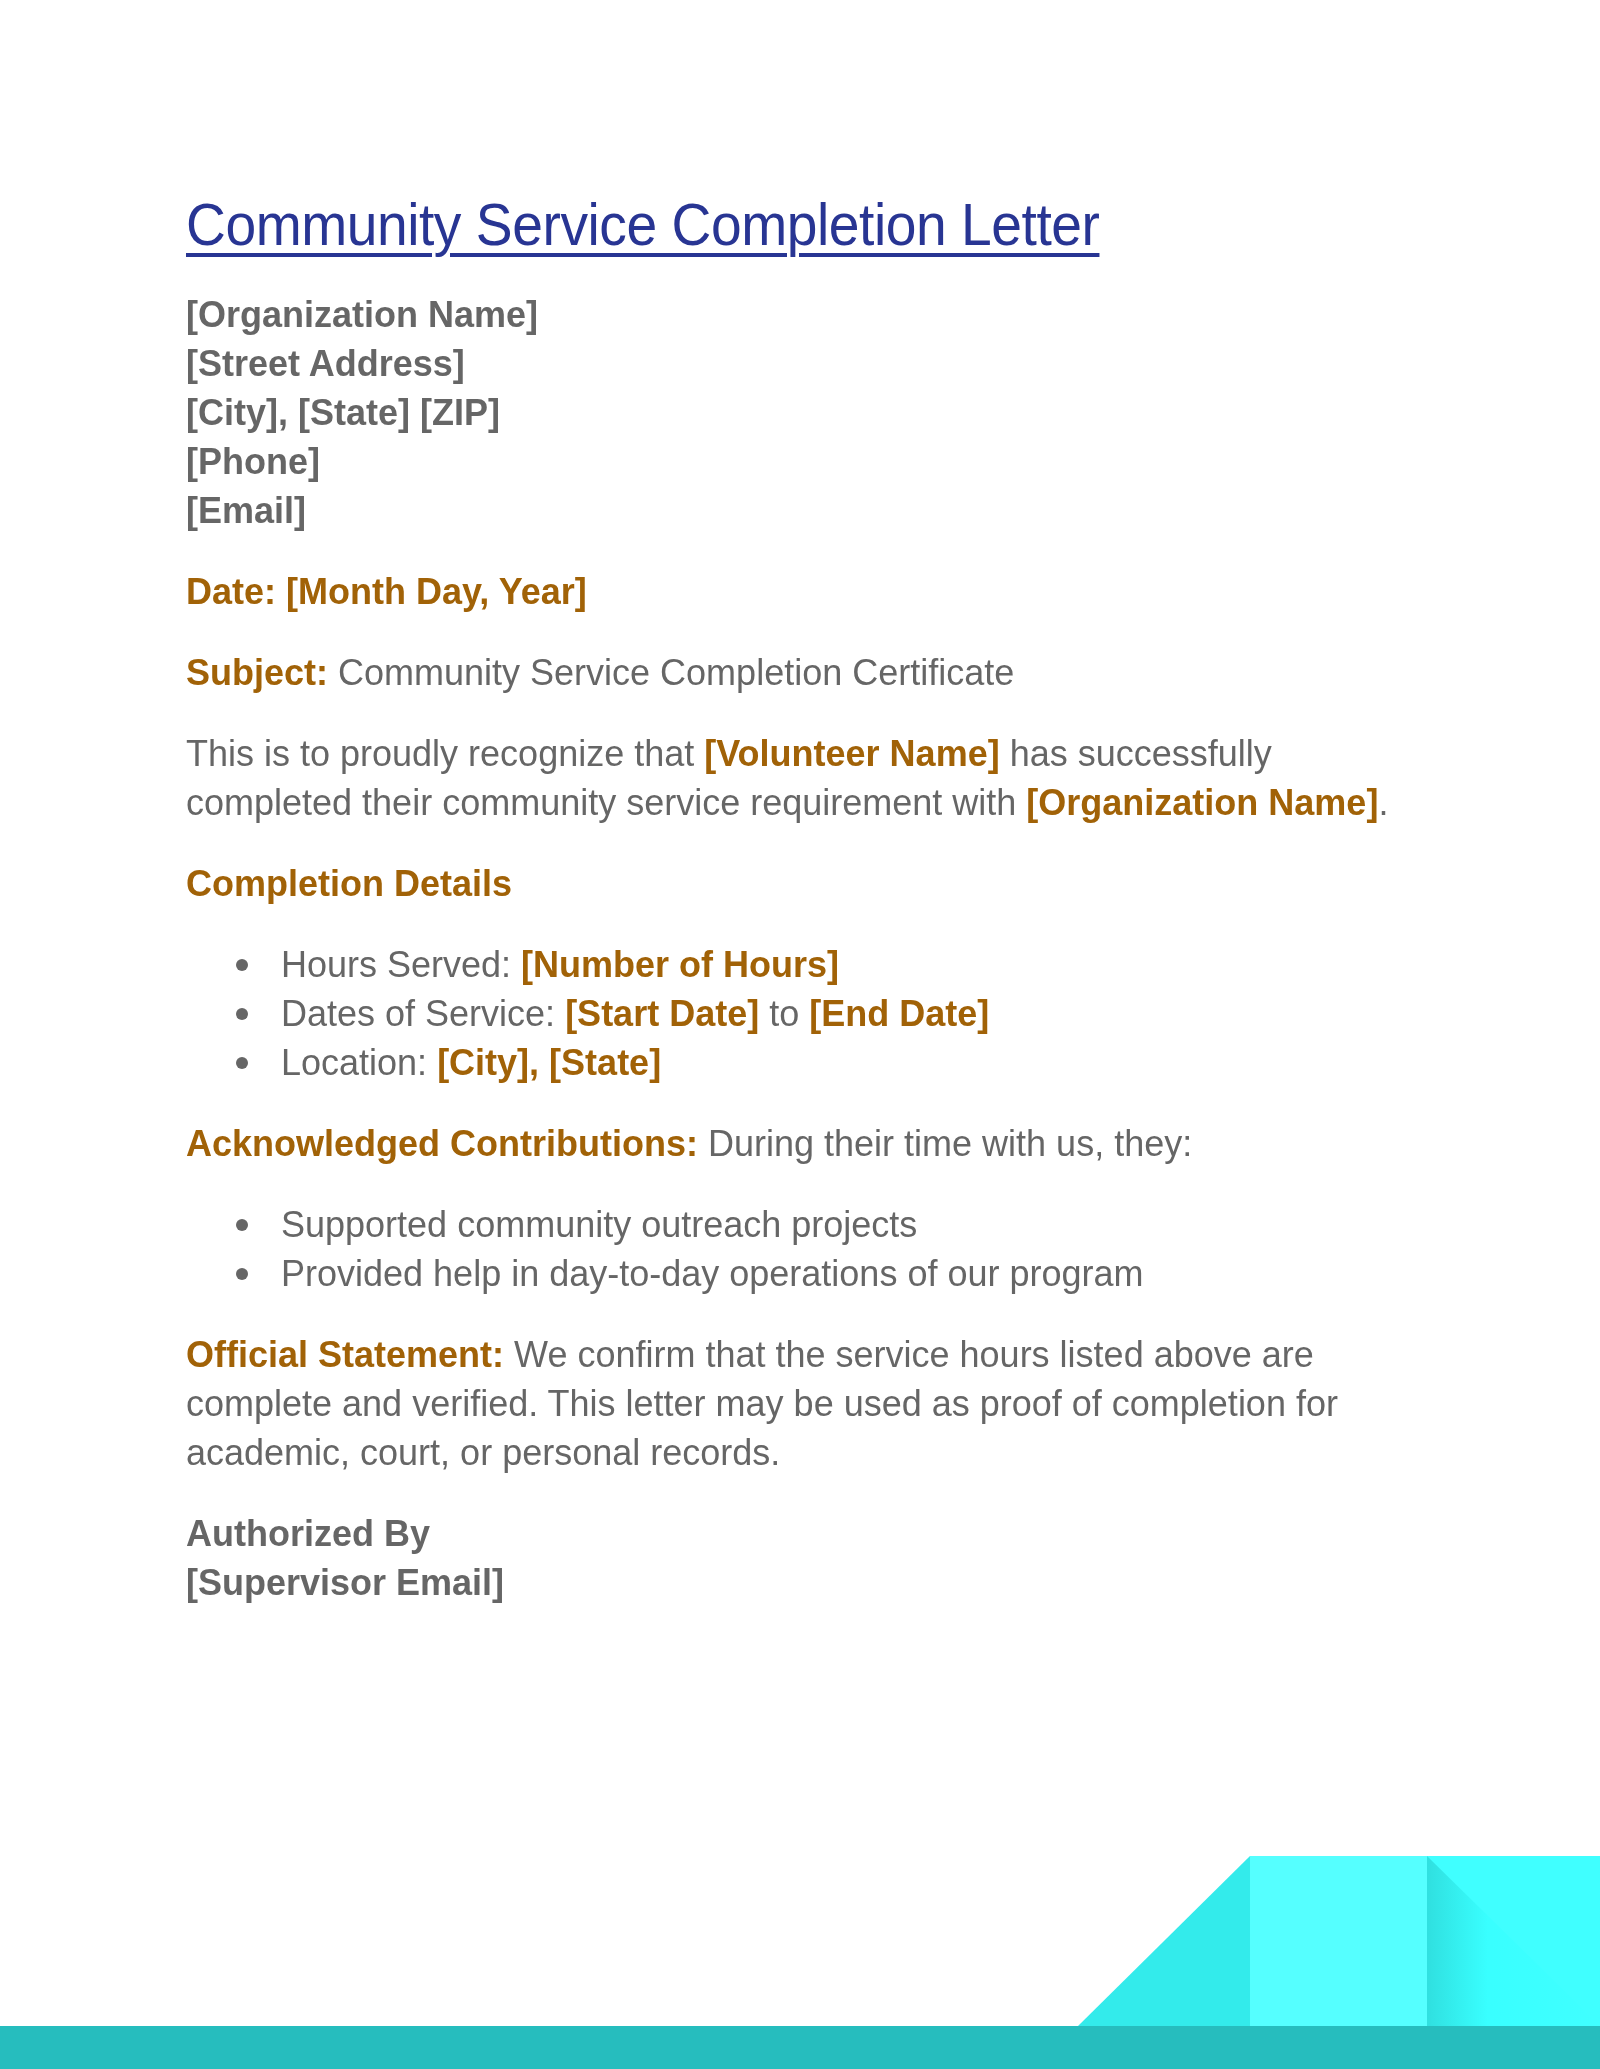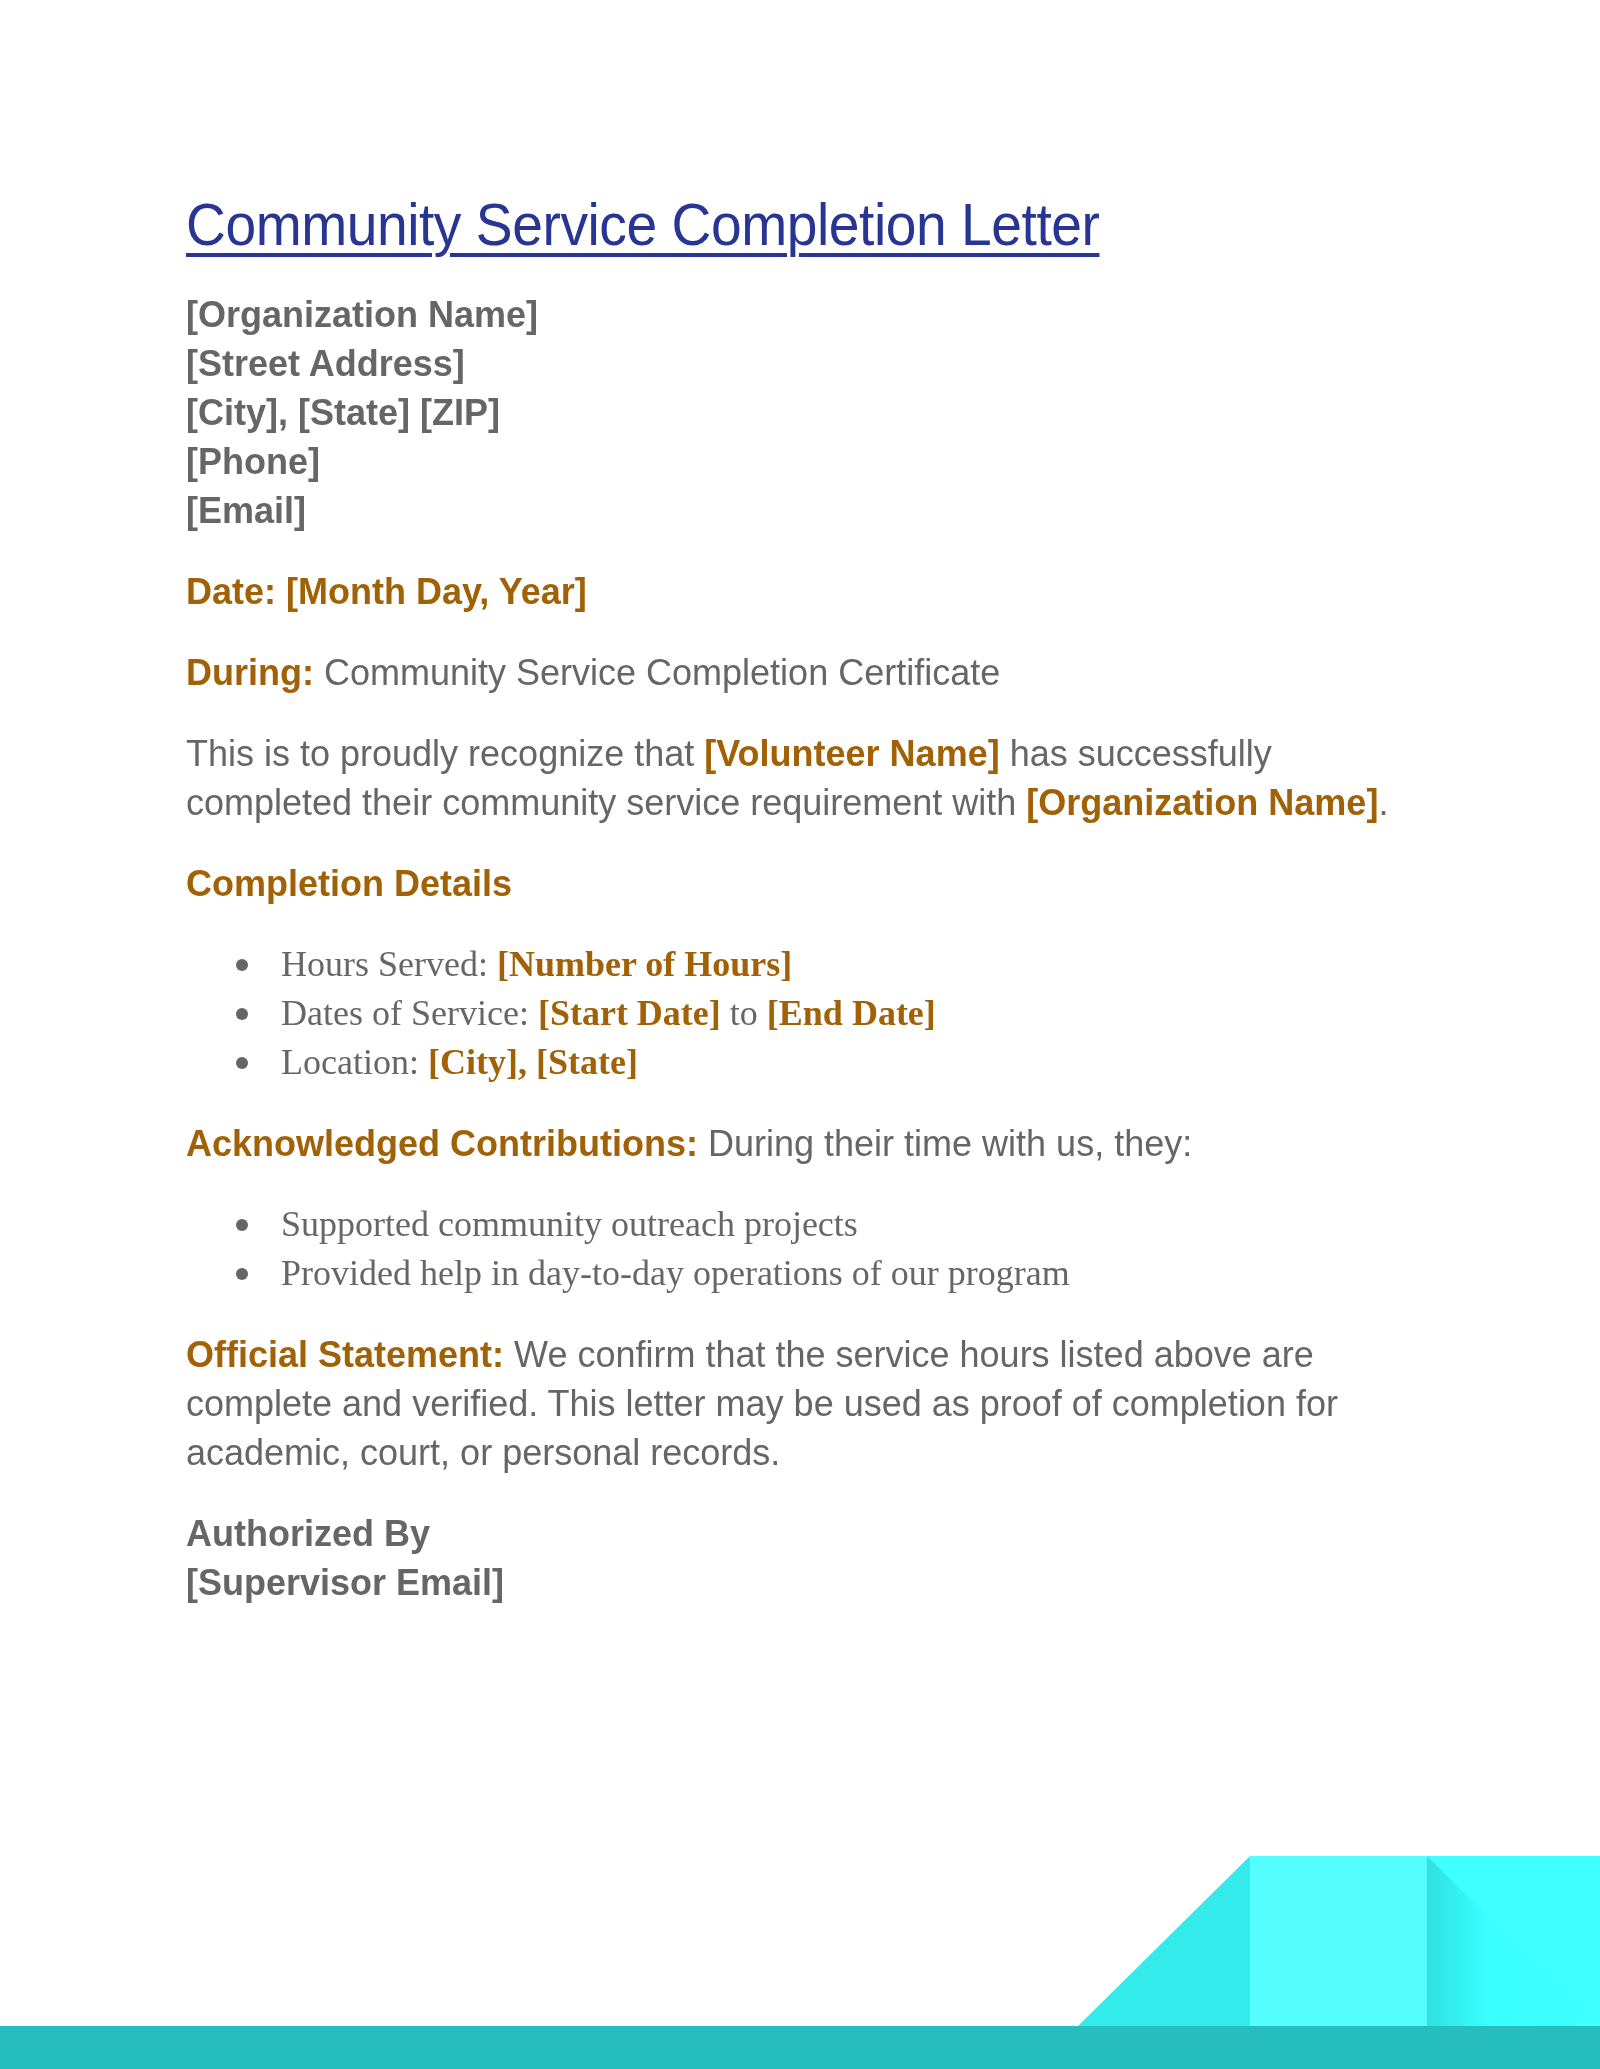--- a/index.html
+++ b/index.html
@@ -52,21 +52,20 @@
     .b { font-weight: bold; color: #a16207; }
     .addr-line { display: block; font-weight: bold; }
     ul.bullets {
       list-style: none;
       margin: 0 0 32px 0;
       padding: 0;
     }
     ul.bullets li {
       position: relative;
       padding-left: 95px;
-      font-family: Liberation Serif, serif;
     }
     ul.bullets li .dot {
       position: absolute;
       left: 50px;
       top: 19px;
       width: 12px;
       height: 12px;
       border-radius: 50%;
       background: #666666;
     }
@@ -102,21 +101,21 @@
       <span class="addr-line">[City], [State] [ZIP]</span>
       <span class="addr-line">[Phone]</span>
       <span class="addr-line">[Email]</span>
     </p>
 
     <p>
       <span class="b">Date: [Month Day, Year]</span>
     </p>
 
     <p>
-      <span class="b">During:</span><span> Community Service Completion Certificate</span>
+      <span class="b">Subject:</span><span> Community Service Completion Certificate</span>
     </p>
 
     <p>
       <span>This is to proudly recognize that </span><span class="b">[Volunteer Name]</span><span> has successfully completed their community service requirement with </span><span class="b">[Organization Name]</span><span>.</span>
     </p>
 
     <p>
       <span class="b">Completion Details</span>
     </p>
 

